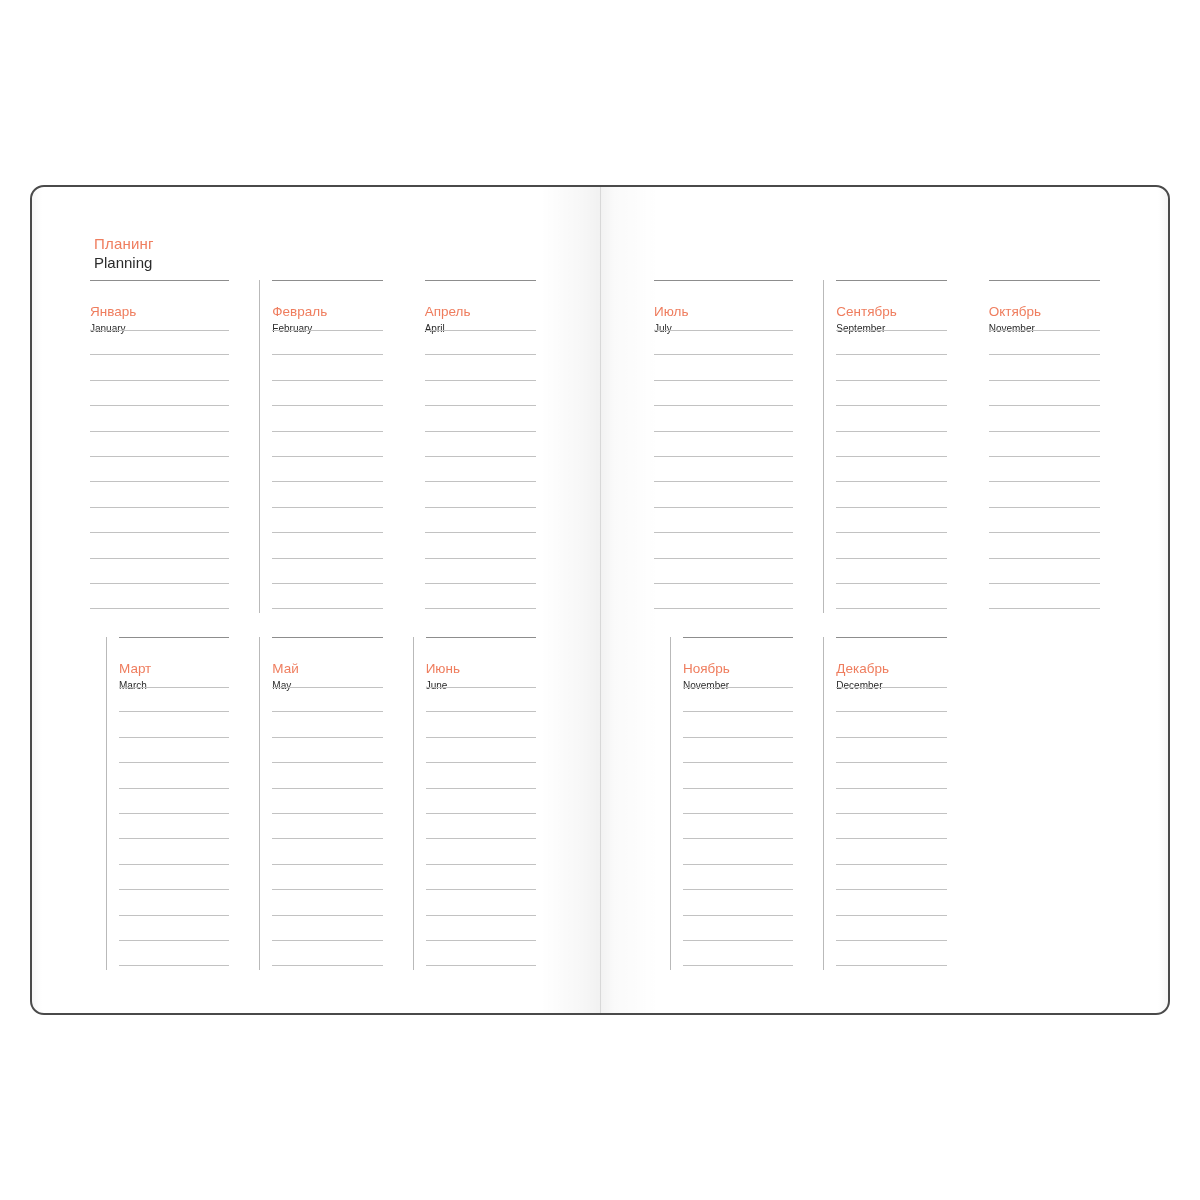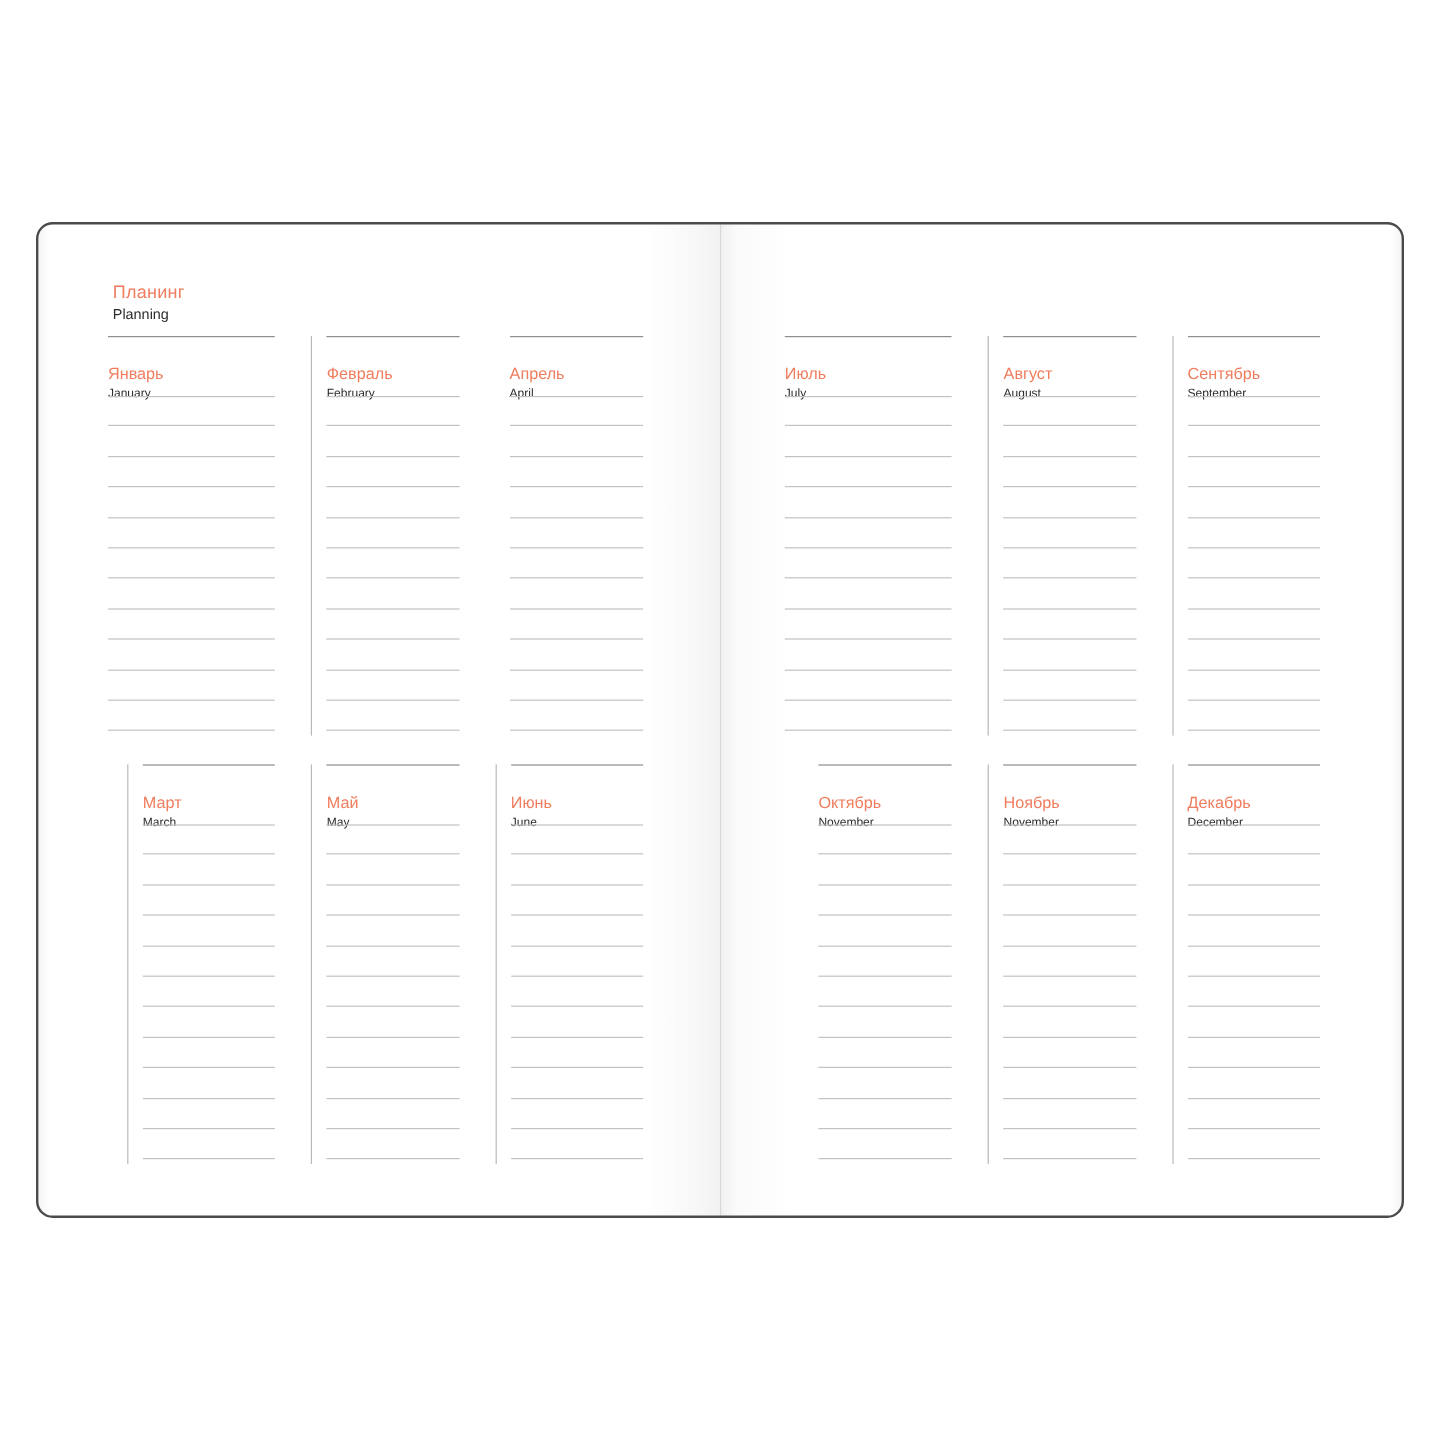--- a/index.html
+++ b/index.html
@@ -72,21 +72,21 @@
     top: 48px;
   }
   .doc-heading .ru {
     color: #ef7d5e;
     font-size: 15px;
     line-height: 18px;
     letter-spacing: 0.2px;
   }
   .doc-heading .en {
     color: #2b2b2b;
-    font-size: 12px;
+    font-size: 15px;
     line-height: 15px;
     margin-top: 2px;
   }
 
   
   .months {
     position: absolute;
     display: grid;
     grid-template-columns: 1fr 1fr 1fr;
     grid-template-rows: 1fr 1fr;
@@ -306,39 +306,20 @@
             <div class="rule"></div>
             <div class="rule"></div>
             <div class="rule"></div>
             <div class="rule"></div>
             <div class="rule"></div>
             <div class="rule"></div>
             <div class="rule"></div>
           </div>
         </div>
 
-        <div class="month sep">
-          <div class="month-top">
-            <div class="ru">Август</div>
-            <div class="en">August</div>
-          </div>
-          <div class="rules">
-            <div class="rule"></div>
-            <div class="rule"></div>
-            <div class="rule"></div>
-            <div class="rule"></div>
-            <div class="rule"></div>
-            <div class="rule"></div>
-            <div class="rule"></div>
-            <div class="rule"></div>
-            <div class="rule"></div>
-            <div class="rule"></div>
-            <div class="rule"></div>
-          </div>
-        </div>
 
         <div class="month sep">
           <div class="month-top">
             <div class="ru">Сентябрь</div>
             <div class="en">September</div>
           </div>
           <div class="rules">
             <div class="rule"></div>
             <div class="rule"></div>
             <div class="rule"></div>

